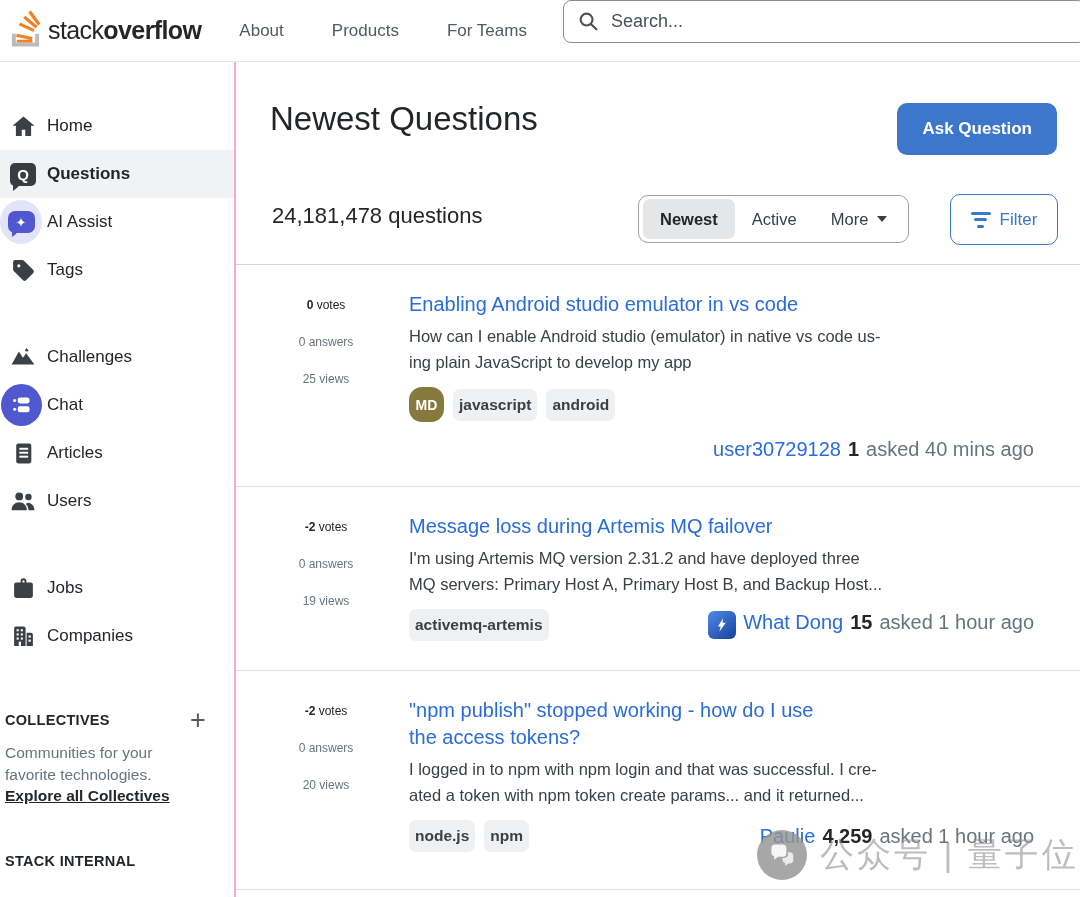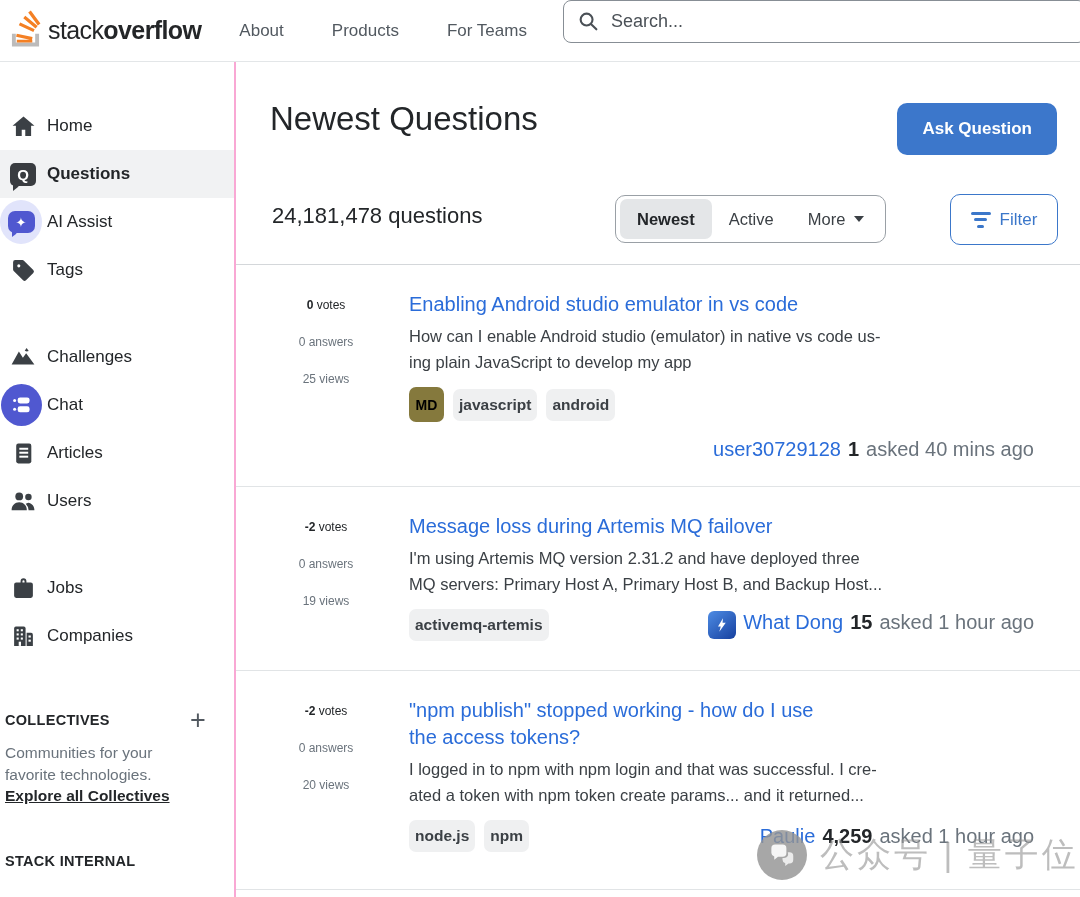--- a/index.html
+++ b/index.html
@@ -53,21 +53,21 @@
                line-height:21.5px; cursor:pointer; display:inline-block; }
   .internal-header { margin-top:46px; font-size:14.5px; font-weight:700; color:#232629; letter-spacing:0.3px; }
 
   
   .main { position:absolute; left:236px; top:62px; right:0; bottom:0; background:#fff; }
   .page-title { position:absolute; left:34px; top:38px; margin:0; font-size:33px; font-weight:500; color:#232629; }
   .ask-btn { position:absolute; right:23px; top:41px; height:52px; padding:0 25px; background:#3c77cb;
              color:#fff; font-size:17px; font-weight:600; border:none; border-radius:10px; cursor:pointer;
              font-family:"Liberation Sans", sans-serif; }
   .count { position:absolute; left:36px; top:141px; font-size:22px; color:#232629; }
-  .tabgroup { position:absolute; left:379px; top:133px; height:48px; border:1px solid #9aa0a6;
+  .tabgroup { position:absolute; left:402px; top:133px; height:48px; border:1px solid #9aa0a6;
               border-radius:10px; display:flex; align-items:center; padding:8px 4px; background:#fff; }
   .tab { padding:0 17px; height:40px; display:flex; align-items:center; gap:9px; border-radius:7px;
          font-size:16.5px; color:#3b4045; cursor:pointer; }
   .tab.active { background:#e4e6e8; font-weight:700; color:#232629; }
   .caret-down { width:0; height:0; border-left:5px solid transparent; border-right:5px solid transparent;
                 border-top:6px solid #3b4045; }
   .filter-btn { position:absolute; right:22px; top:132px; width:108px; height:51px; background:#fff;
                 border:1.5px solid #3b77ca; border-radius:10px; color:#3b77ca; font-size:17px;
                 display:flex; align-items:center; justify-content:center; gap:9px; cursor:pointer;
                 font-family:"Liberation Sans", sans-serif; }
@@ -81,21 +81,21 @@
   .qrow { display:flex; padding:26px 46px 0 34px; border-bottom:1px solid #e1e4e6; }
   .qrow.r1 { height:222px; } .qrow.r2 { height:184px; } .qrow.r3 { height:219px; }
   .stats { width:112px; flex-shrink:0; text-align:center; font-size:12px; padding-top:3px; }
   .stat-votes { color:#232629; margin-bottom:14px; line-height:23px; }
   .stat-votes .n { font-weight:600; }
   .stat-muted { color:#6a737c; margin-bottom:14px; line-height:23px; }
   .qcontent { flex:1; margin-left:27px; min-width:0; }
   .qtitle { font-size:20px; color:#2a6cd9; line-height:27px; white-space:pre-line; cursor:pointer; }
   .qexcerpt { margin-top:6px; font-size:16.5px; color:#3b4045; line-height:25.5px; white-space:pre-line; }
   .tagrow { margin-top:12px; display:flex; align-items:center; gap:9px; }
-  .cbadge { width:35px; height:35px; border-radius:7px; background:#85793d; color:#000000; font-weight:700;
+  .cbadge { width:35px; height:35px; border-radius:13px; background:#85793d; color:#ffffff; font-weight:700;
             font-size:14px; display:flex; align-items:center; justify-content:center; cursor:pointer; }
   .tag { background:#eff0f1; border-radius:7px; padding:7px 6px; font-size:15.5px; font-weight:600;
          color:#3b4045; cursor:pointer; white-space:nowrap; }
   .meta { display:flex; align-items:flex-start; gap:7px; font-size:20px; margin-left:auto; white-space:nowrap; }
   .meta.own-line { margin-left:0; margin-top:16px; justify-content:flex-end; }
   .meta .user { color:#2a6cd9; cursor:pointer; }
   .meta .rep { color:#232629; font-weight:700; }
   .meta .when { color:#6a737c; }
   .avatar-bolt { width:28px; height:28px; border-radius:6px; background:linear-gradient(140deg,#4e8ce4,#16409f);
                  display:flex; align-items:center; justify-content:center; flex-shrink:0; cursor:pointer; }

